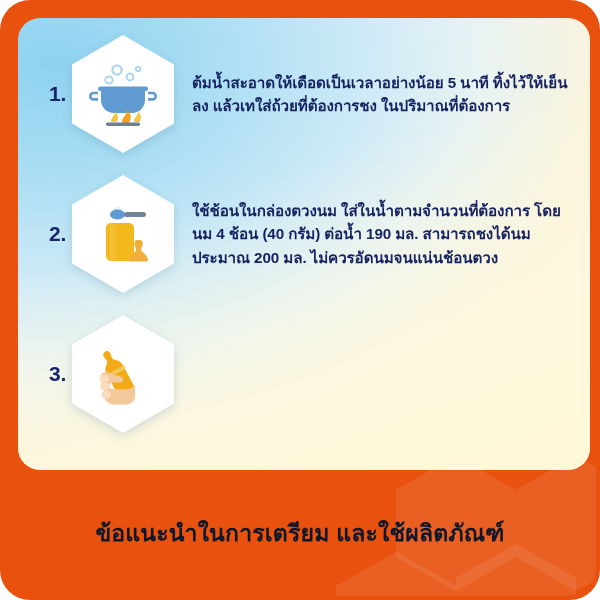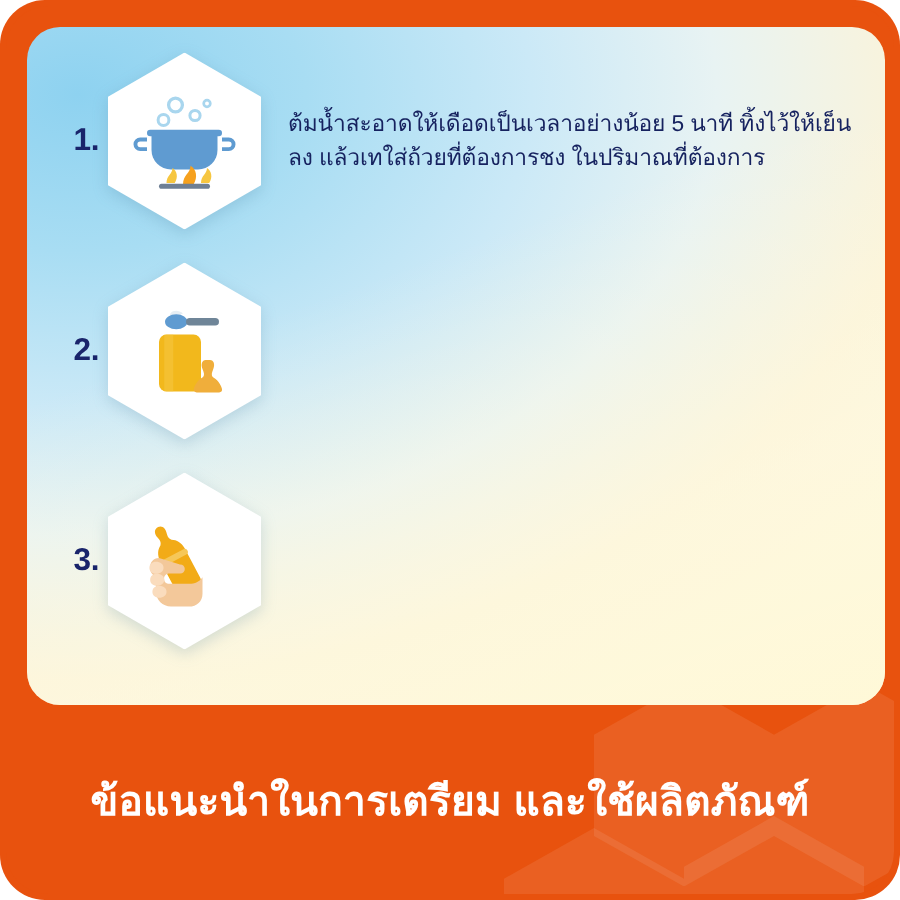--- a/index.html
+++ b/index.html
@@ -97,38 +97,38 @@
   }
   .hexicon{position:relative;z-index:2;width:76px;height:76px;display:block;}
 
   .step-text{
     flex:1 1 auto;
     padding-left:18px;
     padding-right:18px;
     color:#16225f;
     font-size:15.2px;
     line-height:1.52;
-    font-weight:normal;
+    font-weight:bold;
     letter-spacing:-.1px;
   }
   .step-text p{margin:0;}
 
   
   .banner{
     position:absolute;
     left:0;right:0;bottom:0;
     height:126px;
     display:flex;
     align-items:center;
     justify-content:center;
     z-index:3;
   }
   .banner-title{
-    color:#ffffff;
-    font-size:27px;
+    color:#0f172a;
+    font-size:23px;
     font-weight:bold;
     letter-spacing:.2px;
     text-align:center;
     white-space:nowrap;
   }
 </style>
 </head>
 <body>
 
 <div class="poster">
@@ -172,20 +172,23 @@
             <div class="hex"></div>
             <svg class="hexicon" viewBox="0 0 76 76">
               <path d="M29 16 c-3 -4 4 -7 8 -3 z" fill="#e6eef4"></path>
               <ellipse cx="32.5" cy="18.5" rx="7.5" ry="5" fill="#5f9bd1"></ellipse>
               <rect x="39" y="16" width="22" height="5" rx="2.5" fill="#6f8598"></rect>
               <rect x="21" y="27" width="28" height="38" rx="5" fill="#f2b81c"></rect>
               <rect x="24.5" y="27" width="6" height="38" fill="#f6c94b" opacity=".45"></rect>
               <path d="M55 44 c2.6 0 3.4 3 2.2 6 c-1.1 2.7 -1.4 4 -.4 5.4 c2.6 1.4 5.4 4.5 6.2 8 c.3 1.3 -.6 2.2 -1.9 2.2 h-15 c-1.3 0 -2.2 -.9 -1.9 -2.2 c.8 -3.5 3.6 -6.6 6.2 -8 c1 -1.4 .7 -2.7 -.4 -5.4 c-1.2 -3 -.4 -6 2.2 -6 z" fill="#f0ae3b"></path>
             </svg>
           </div>
+          <div class="step-text">
+            <p>ใช้ช้อนในกล่องตวงนม ใส่ในน้ำตามจำนวนที่ต้องการ โดยนม 4 ช้อน (40 กรัม) ต่อน้ำ 190 มล. สามารถชงได้นมประมาณ 200 มล. ไม่ควรอัดนมจนแน่นช้อนตวง</p>
+          </div>
         </div>
 
         <div class="step">
           <div class="step-num">3.</div>
           <div class="hexwrap">
             <div class="hex"></div>
             <svg class="hexicon" viewBox="0 0 76 76">
               <g transform="rotate(-28 38 40)">
                 <path d="M34 10 c3 0 4 3 3.2 6 c-.8 3 -.4 4.3 .8 5.6 c3 1.6 5 5 5 9 v22 c0 3.2 -2.4 5.6 -5.6 5.6 h-7.2 c-3.2 0 -5.6 -2.4 -5.6 -5.6 v-22 c0 -4 2 -7.4 5 -9 c1.2 -1.3 1.6 -2.6 .8 -5.6 c-.8 -3 .2 -6 3.6 -6 z" fill="#f2ab17"></path>
                 <rect x="26" y="31" width="18" height="4" rx="2" fill="#f6c758"></rect>

